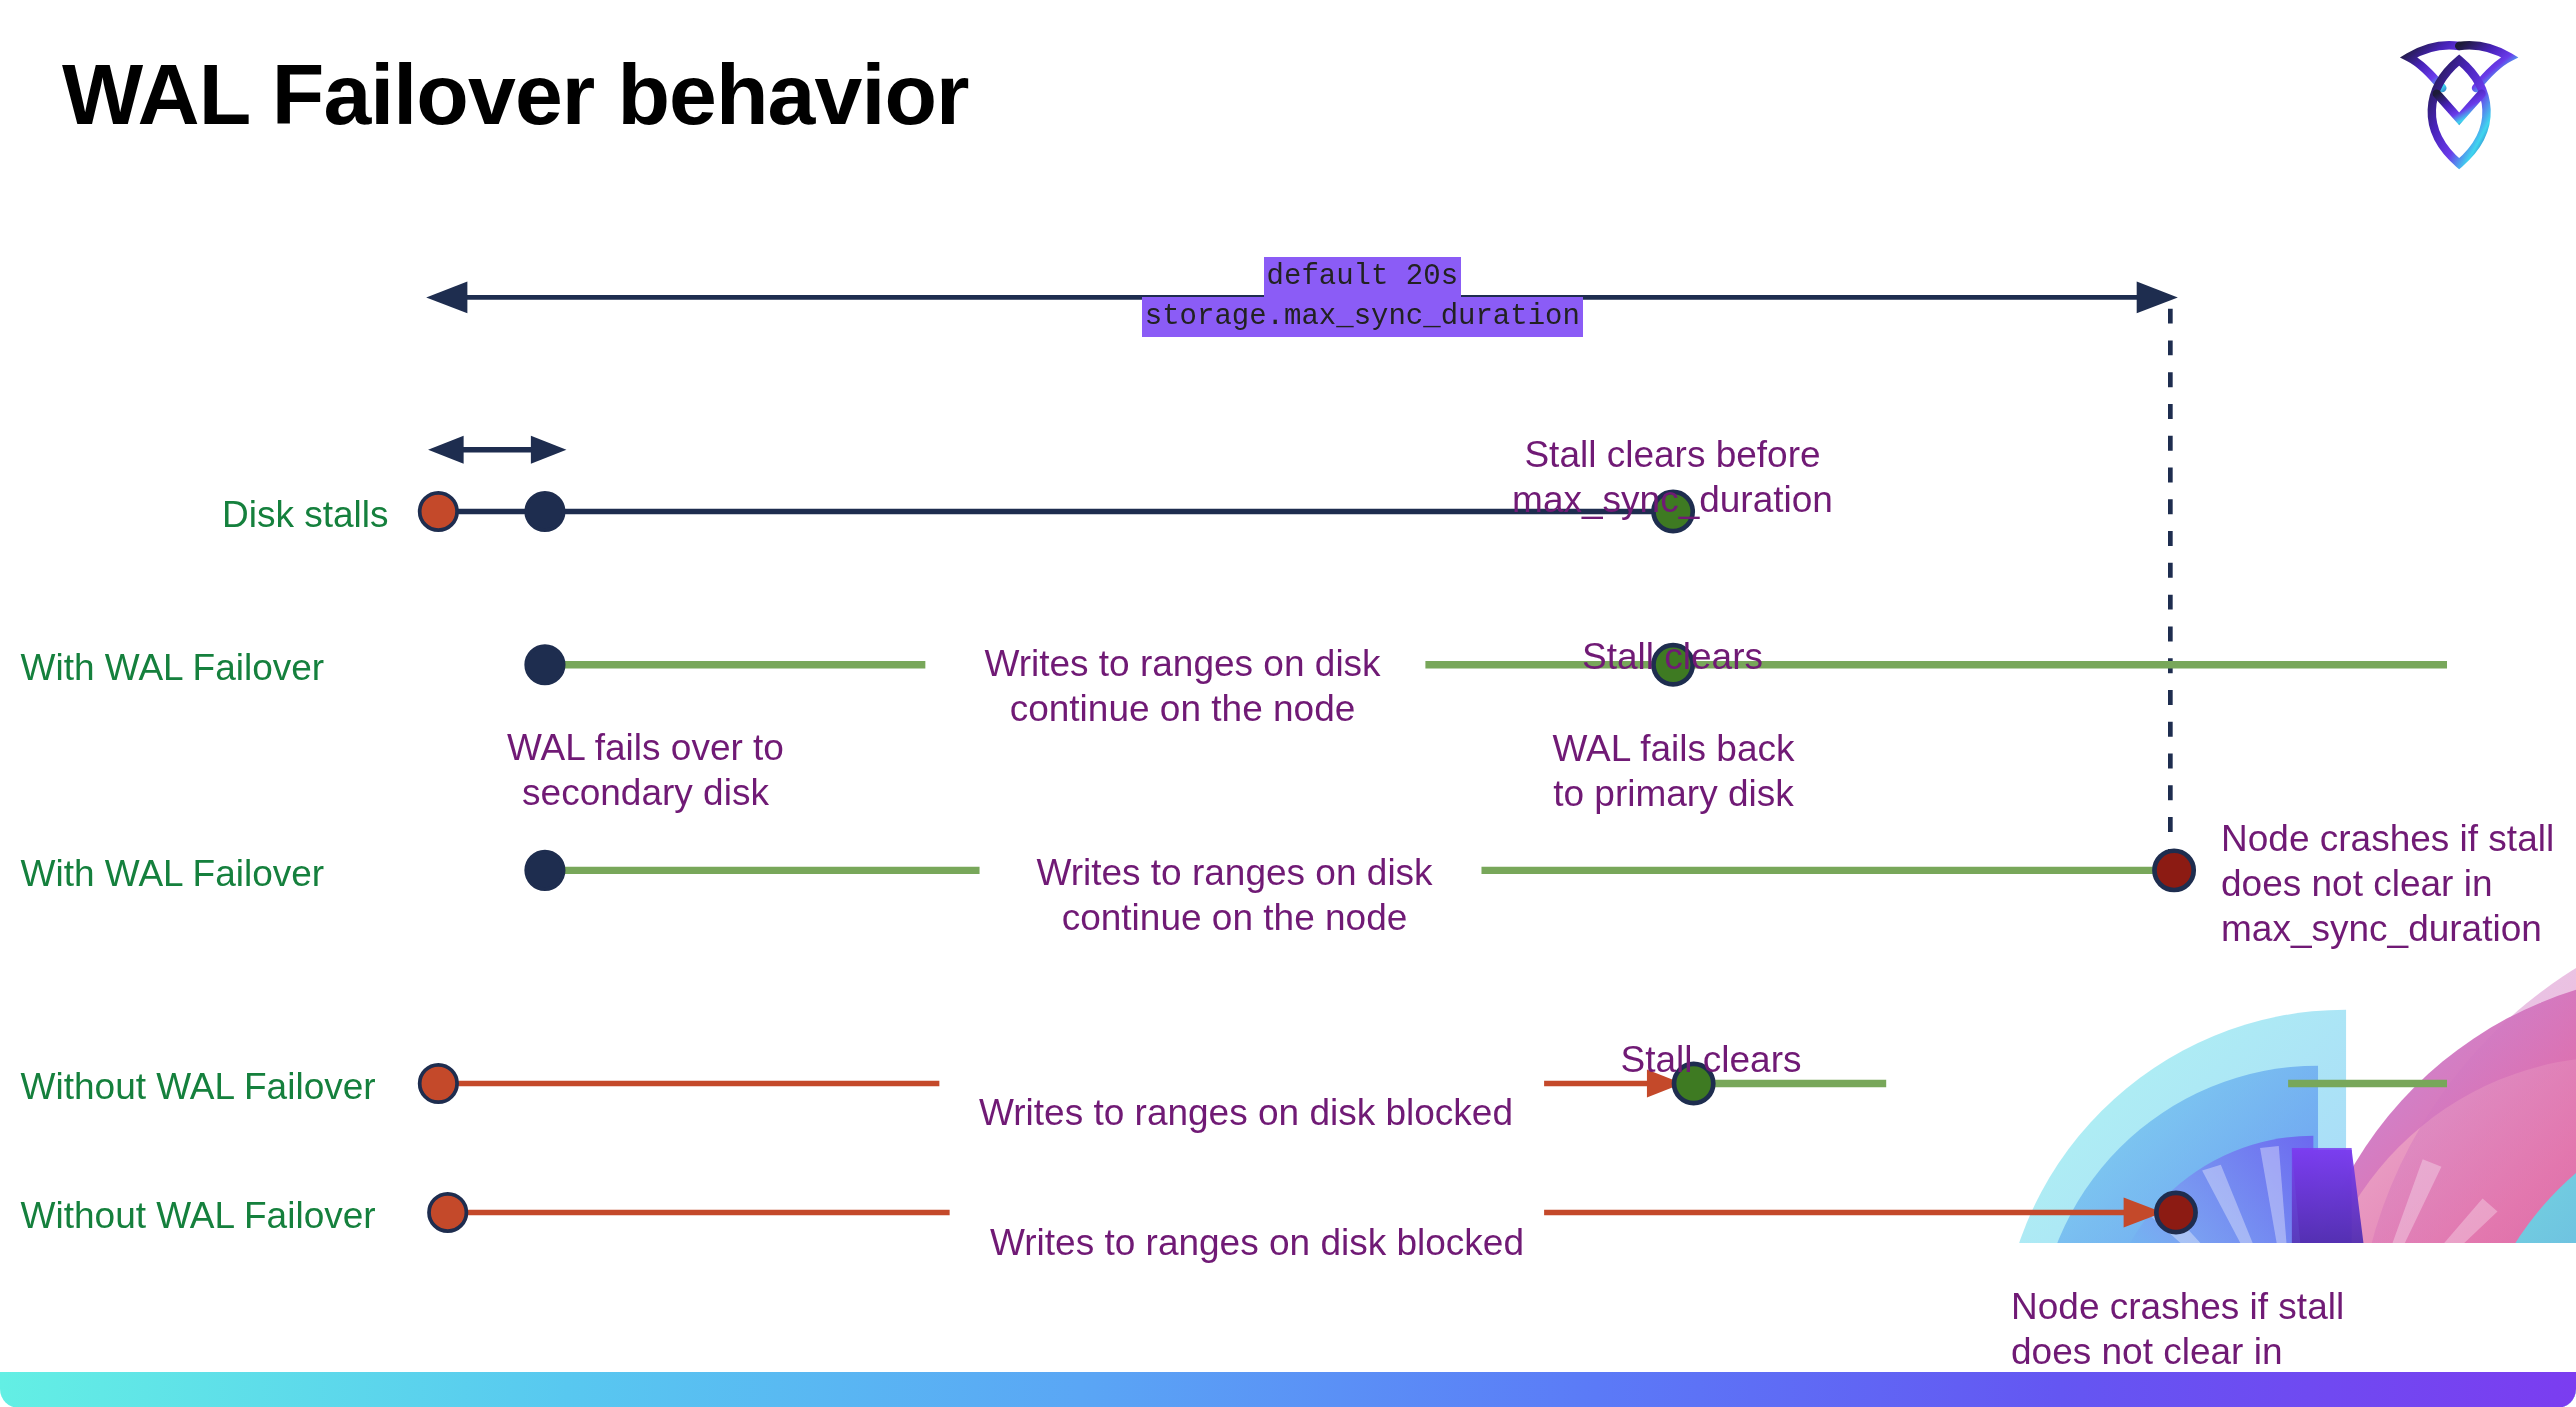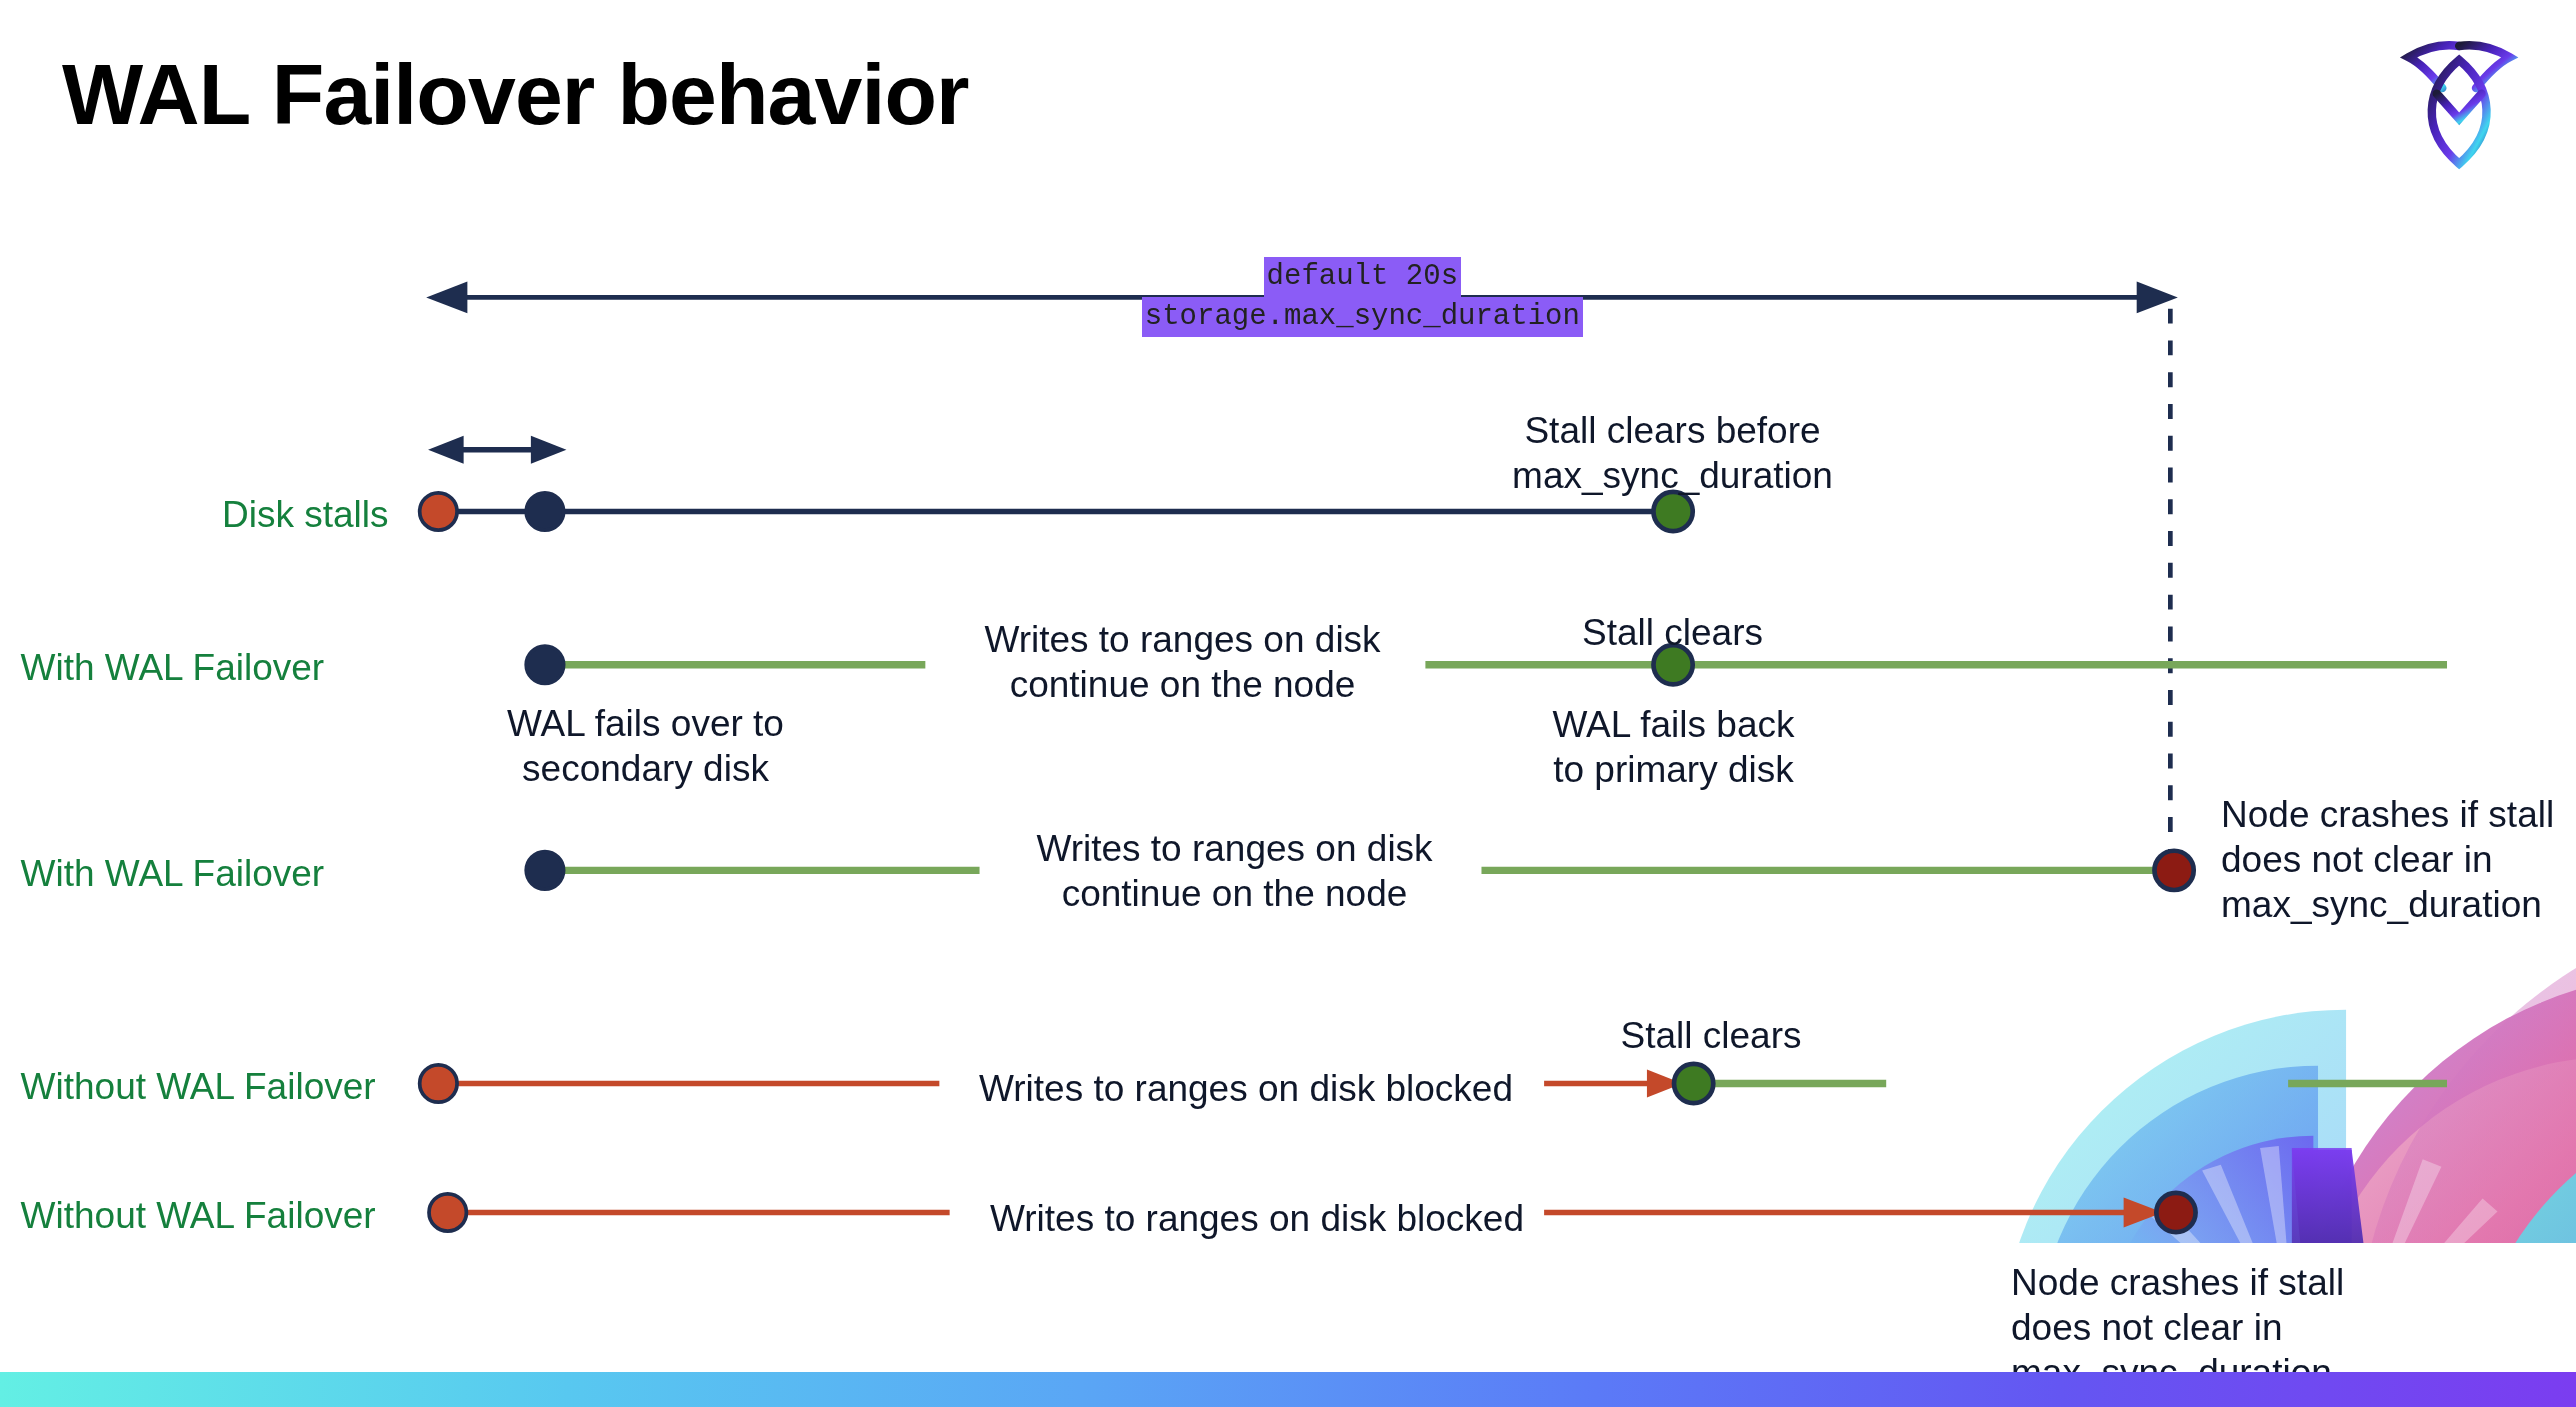--- a/index.html
+++ b/index.html
@@ -3,21 +3,21 @@
 <meta charset="utf-8">
 <style>
   html,body{margin:0;padding:0;}
   body{
     width:2576px;height:1408px;
     background:#ffffff;
     font-family:"Liberation Sans", sans-serif;
     overflow:hidden;
     position:relative;
   }
-  #stage{position:absolute;left:0;top:0;width:2576px;height:1408px;overflow:hidden;}
+  #stage{position:absolute;left:0;top:0;width:2576px;height:1408px;overflow:hidden;border-radius:19px;}
 
   .abs{position:absolute;}
 
   
   #title{
     left:62px; top:51px;
     font-size:86px; font-weight:bold; color:#000000;
     letter-spacing:-0.9px; line-height:1.0;
     white-space:nowrap;
   }
@@ -27,22 +27,22 @@
     font-family:"Liberation Mono", monospace;
     font-size:29px; color:#222; background:#8b5cf6;
     line-height:1.32; white-space:nowrap; padding:0.9px 2.8px;
     display:inline-block;
   }
   #code-top{left:1142px; top:257px; text-align:center;}
   #code-left{left:36px; top:350px;}
 
   
   .note{
-    font-size:37px; color:#0f172a; line-height:1.22;
-    text-align:center; white-space:pre-line;
+    font-size:37px; color:#701a75; line-height:1.22;
+    text-align:center; white-space:pre-line;margin-top:24px;
   }
   .rowlabel{
     font-size:37px; color:#15803d; line-height:1.2; white-space:nowrap;
   }
 
   
   #vec{position:absolute;left:0;top:0;width:2576px;height:1408px;}
 
   
   #bottombar{

